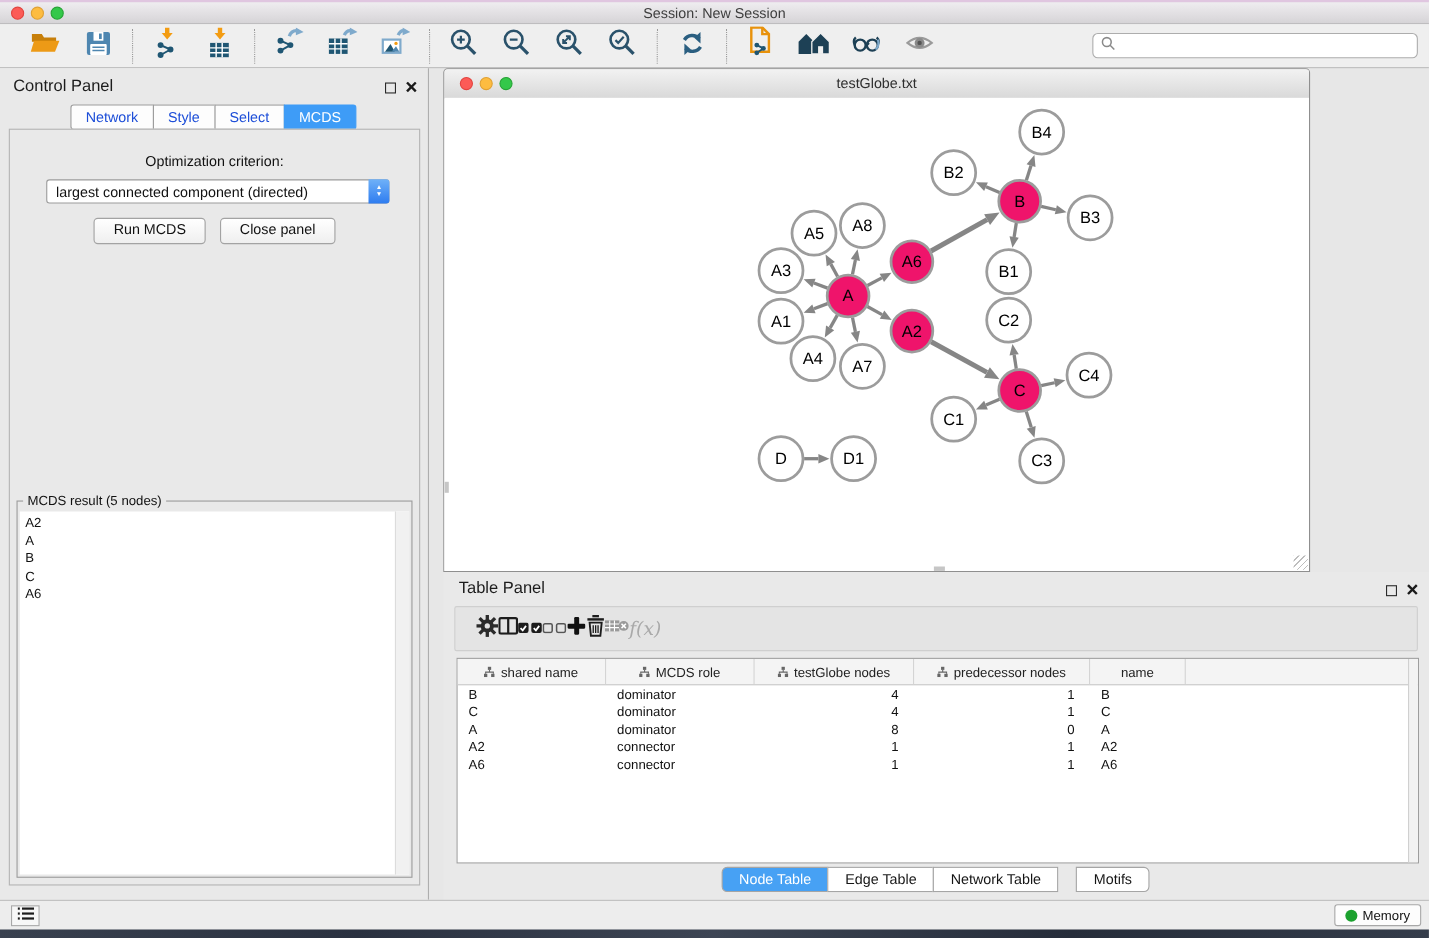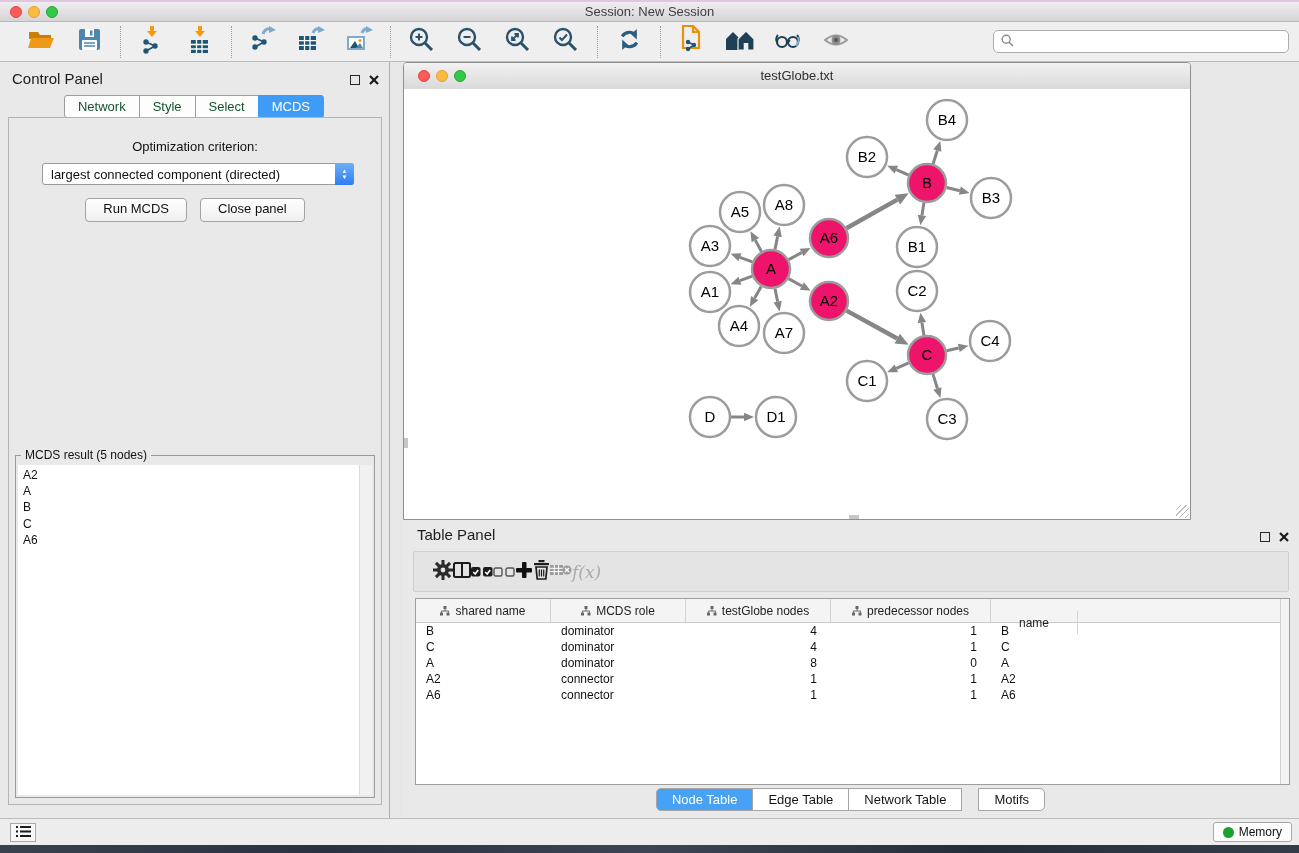--- a/index.html
+++ b/index.html
@@ -26,21 +26,21 @@
     border:1px solid #adadad;border-radius:5px;display:flex;align-items:center;padding-left:7px;box-sizing:border-box;}
   .search-wrap input{border:none;outline:none;flex:1;font-size:13px;font-family:inherit;background:transparent;margin-left:5px;}
 
   
   .control-panel{position:absolute;left:0;top:62px;width:390px;height:756px;background:#e9e9e9;
     border-right:1px solid #aeaeae;box-sizing:border-box;}
   .panel-title{position:absolute;left:12px;top:8px;font-size:15px;color:#1c1c1c;}
   .mini-ctrls{position:absolute;right:10px;top:9px;display:flex;gap:9px;align-items:center;}
   .mini-float{width:10px;height:10px;border:1.5px solid #2a2a2a;box-sizing:border-box;background:transparent;}
   .cp-tabs{position:absolute;left:0;right:0;top:33px;display:flex;justify-content:center;}
-  .cp-tab{border:1px solid #9d9d9d;background:#fdfdfd;padding:3px 13px;font-size:13px;margin-left:-1px;color:#14532d;cursor:pointer;}
+  .cp-tab{border:1px solid #9d9d9d;background:#fdfdfd;padding:3px 13px;font-size:13px;margin-left:-1px;color:#1d4ed8;cursor:pointer;}
   .cp-tab:first-child{border-radius:3px 0 0 3px;}
   .cp-tab:last-child{border-radius:0 3px 3px 0;}
   .cp-tab.active{color:#fff;}
   .cp-content{position:absolute;left:8px;right:7px;top:55px;bottom:13px;border:1px solid #b4b4b4;background:#e9e9e9;}
   .opt-label{margin-top:21px;text-align:center;font-size:13px;}
   .select{position:relative;margin:9px 27px 0 33px;height:22px;border:1px solid #9b9b9b;border-radius:3px;
     background:#fff;font-size:13px;line-height:21px;padding-left:8px;box-sizing:border-box;cursor:pointer;}
   .stepper{position:absolute;right:-1px;top:-1px;bottom:-1px;width:19px;border-radius:0 3px 3px 0;
     background:linear-gradient(#6fb1f8,#2e7cf0);display:flex;flex-direction:column;align-items:center;justify-content:center;color:#fff;}
   .stepper span{font-size:6px;line-height:6px;}
@@ -624,21 +624,21 @@
           <span style="display: flex;">
             <svg width="10" height="10" viewBox="0 0 10 10">
               <rect x="3.5" y="0" width="3" height="3" fill="#666"></rect>
               <rect x="0" y="6.5" width="3" height="3" fill="#666"></rect>
               <rect x="6.5" y="6.5" width="3" height="3" fill="#666"></rect>
               <path d="M5 3v2M1.5 6.5V5h7v1.5" stroke="#666" fill="none"></path>
             </svg>
           </span>
           <span>predecessor nodes</span>
         </div>
-        <div class="th" style="width: 87px; margin-top: 12px;">
+        <div class="th" style="width: 87px;">
           <span>name</span>
         </div>
       </div>
     <div id="table-body">
         <div class="tr">
           <div class="td" style="width: 135px; text-align: left; padding: 0px 0px 0px 10px;">B</div>
           <div class="td" style="width: 135px; text-align: left; padding: 0px 0px 0px 10px;">dominator</div>
           <div class="td" style="width: 145px; text-align: right; padding: 0px 14px 0px 0px;">4</div>
           <div class="td" style="width: 160px; text-align: right; padding: 0px 14px 0px 0px;">1</div>
           <div class="td" style="width: 87px; text-align: left; padding: 0px 0px 0px 10px;">B</div>

